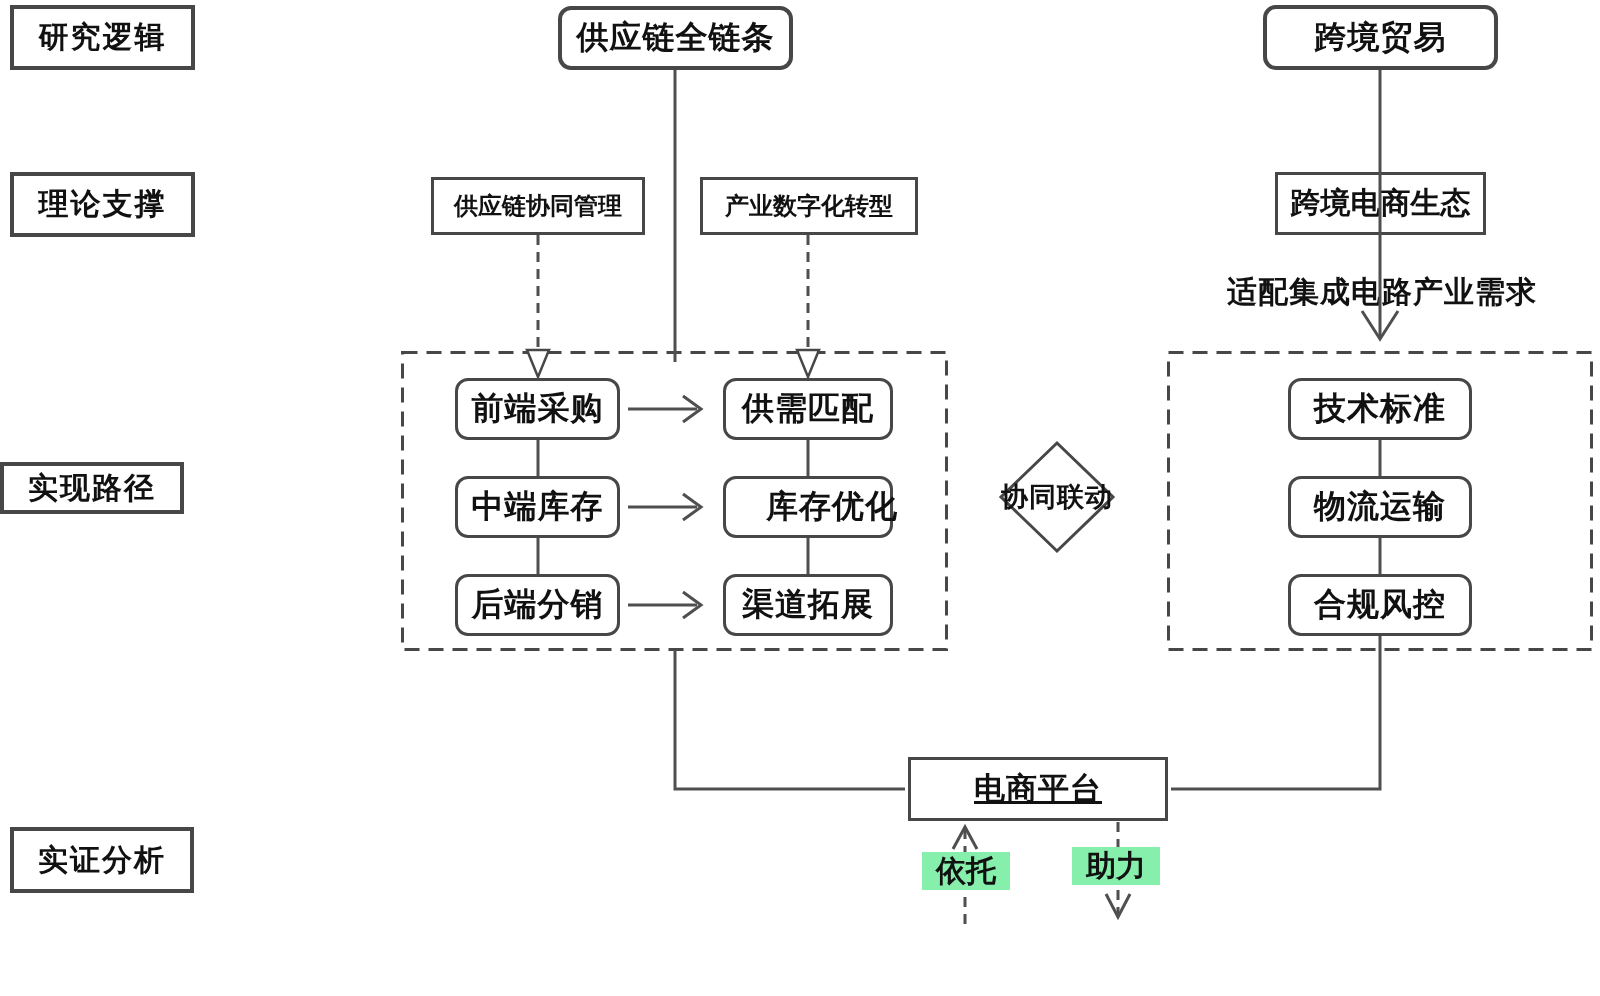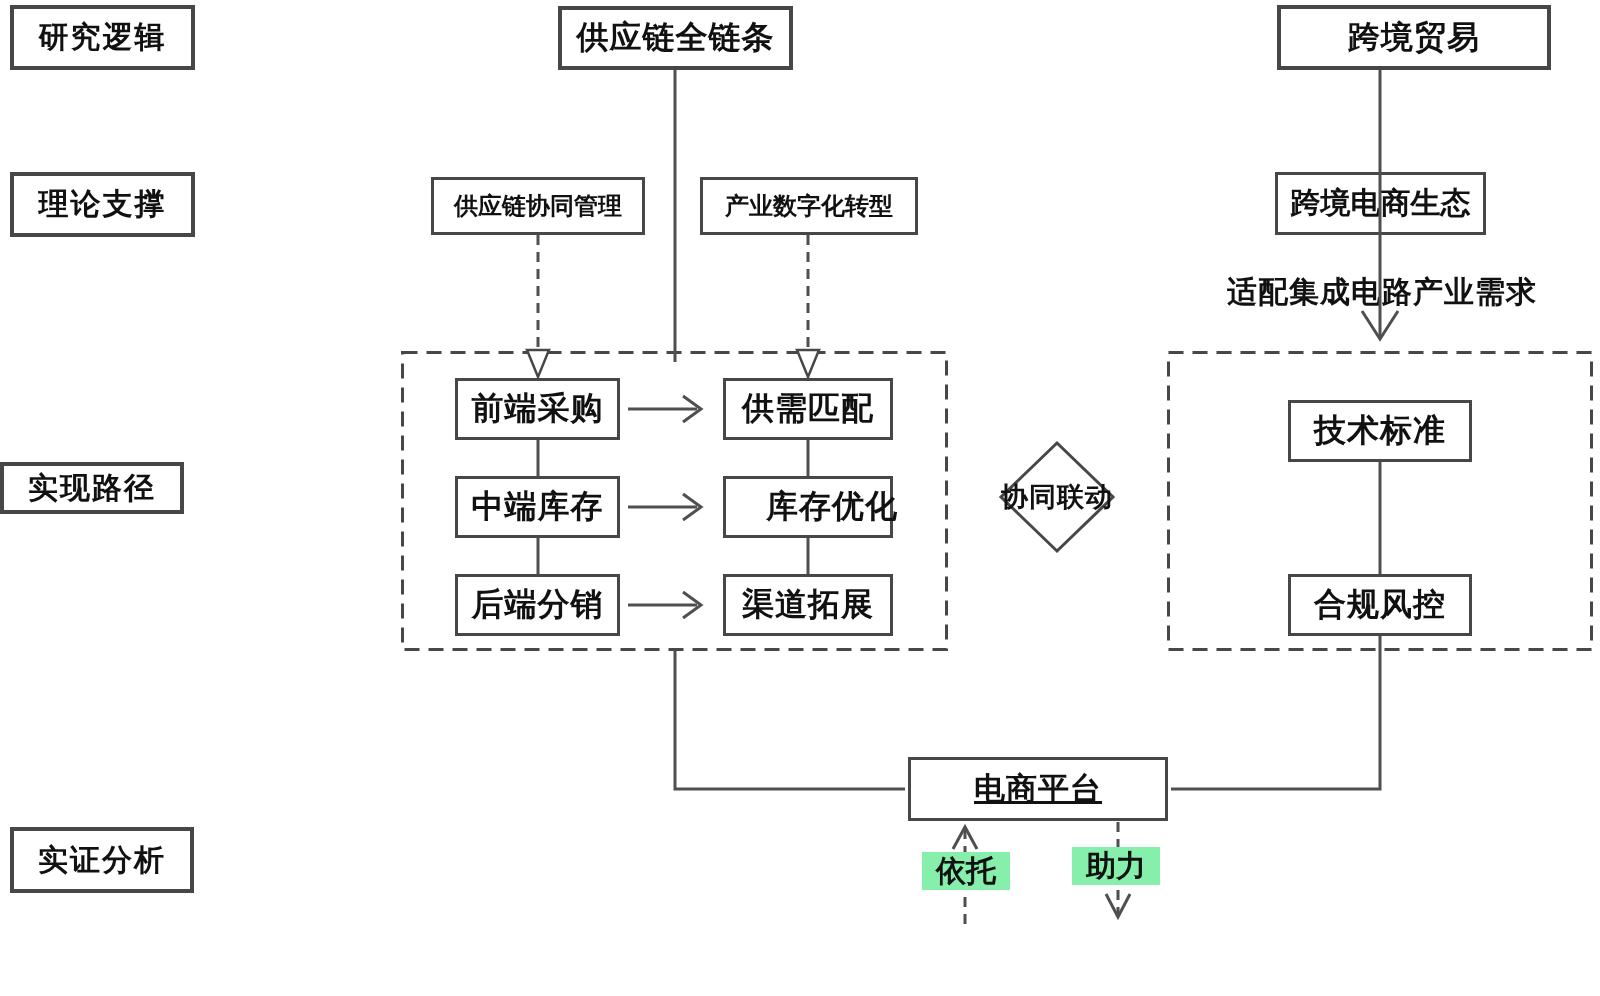--- a/index.html
+++ b/index.html
@@ -9,21 +9,21 @@
   .under{z-index:0;}
   .over{z-index:4;}
   .box{position:absolute;z-index:2;background:#ffffff;border:4px solid #474747;
        box-sizing:border-box;display:flex;align-items:center;justify-content:center;
        font-weight:bold;color:#111111;text-align:center;white-space:nowrap;}
   .b3{border-width:3px;}
   .plain{position:absolute;z-index:2;display:flex;align-items:center;justify-content:center;
          font-weight:bold;color:#111111;text-align:center;white-space:nowrap;}
   .onload-bg{background:#86efac;}
   .fs34{font-size:30px;letter-spacing:2px;}
-  .fs32{font-size:32px;letter-spacing:1px;}
+  .fs32{font-size:32px;letter-spacing:1px;border-radius:13px;}
   .fs31{font-size:31px;letter-spacing:1px;}
   .fs30{font-size:30px;}
   .fs28{font-size:24px;}
   .diamond-label{z-index:2;line-height:1.15;font-size:27px;letter-spacing:1px;}
   .ln{stroke:#4f4f4f;stroke-width:3;fill:none;}
   .lndash{stroke:#4f4f4f;stroke-width:3;fill:none;stroke-dasharray:10 7;}
   .groupbox{stroke:#474747;stroke-width:3;fill:none;stroke-dasharray:15 9;}
   .vhead{stroke:#4f4f4f;stroke-width:3;fill:none;stroke-linejoin:miter;}
   .tri{fill:#ffffff;stroke:#474747;stroke-width:2.5;}
   .dshape{fill:#ffffff;stroke:#474747;stroke-width:3;}
@@ -67,42 +67,43 @@
 
     <polygon class="dshape" points="1057,443 1113,497 1057,551 1001,497"></polygon>
   </svg>
 
   <div class="box fs34" style="left:10px;top:5px;width:185px;height:65px;">研究逻辑</div>
   <div class="box fs34" style="left:10px;top:172px;width:185px;height:65px;">理论支撑</div>
   <div class="box fs34" style="left:0;top:462px;width:184px;height:52px;">实现路径</div>
   <div class="box fs34" style="left:10px;top:827px;width:184px;height:66px;">实证分析</div>
 
   <div class="box fs32" style="left:558px;top:6px;width:235px;height:64px;">供应链全链条</div>
-  <div class="box fs32" style="left:1263px;top:5px;width:274px;height:65px;margin-left:14px;">跨境贸易</div>
+  <div class="box fs32" style="left:1263px;top:5px;width:235px;height:65px;">跨境贸易</div>
 
   <div class="box b3 fs28" style="left:431px;top:177px;width:214px;height:58px;">供应链协同管理</div>
   <div class="box b3 fs28" style="left:700px;top:177px;width:218px;height:58px;">产业数字化转型</div>
   <div class="box b3 fs30" style="left:1275px;top:172px;width:211px;height:63px;">跨境电商生态</div>
 
   <div class="plain fs30" style="left:1222px;top:274px;width:320px;height:36px;letter-spacing:1px;">适配集成电路产业需求</div>
 
   <div class="box b3 fs32" style="left:455px;top:378px;width:165px;height:62px;">前端采购</div>
   <div class="box b3 fs32" style="left:455px;top:476px;width:165px;height:62px;">中端库存</div>
   <div class="box b3 fs32" style="left:455px;top:574px;width:165px;height:62px;">后端分销</div>
 
   <div class="box b3 fs32" style="left:723px;top:378px;width:170px;height:62px;">供需匹配</div>
   <div class="box b3 fs32" style="left:723px;top:476px;width:170px;height:62px;padding-left:48px;">库存优化</div>
   <div class="box b3 fs32" style="left:723px;top:574px;width:170px;height:62px;">渠道拓展</div>
 
   <div class="plain diamond-label" style="left:1007px;top:461px;width:100px;height:72px;">
     <span>协同</span>
     <span>联动</span>
   </div>
 
-  <div class="box b3 fs32" style="left:1288px;top:400px;width:184px;height:62px;">技术标准</div>
+  <div class="box b3 fs32" style="left:1288px;top:378px;width:184px;height:62px;">技术标准</div>
+  <div class="box b3 fs32" style="left:1288px;top:476px;width:184px;height:62px;">物流运输</div>
   <div class="box b3 fs32" style="left:1288px;top:574px;width:184px;height:62px;">合规风控</div>
 
   <div class="box b3 fs31" style="left:908px;top:757px;width:260px;height:64px;text-decoration:underline;">电商平台</div>
 
   <div class="plain onload-bg fs30" style="left:922px;top:852px;width:88px;height:38px;">依托</div>
   <div class="plain onload-bg fs30" style="left:1072px;top:847px;width:88px;height:38px;">助力</div>
 
   <svg class="layer over" viewBox="0 0 1600 996">
     <line class="ln" x1="1380" y1="70" x2="1380" y2="337"></line>
     <polyline class="vhead" points="1362,311 1380,339 1398,311"></polyline>

